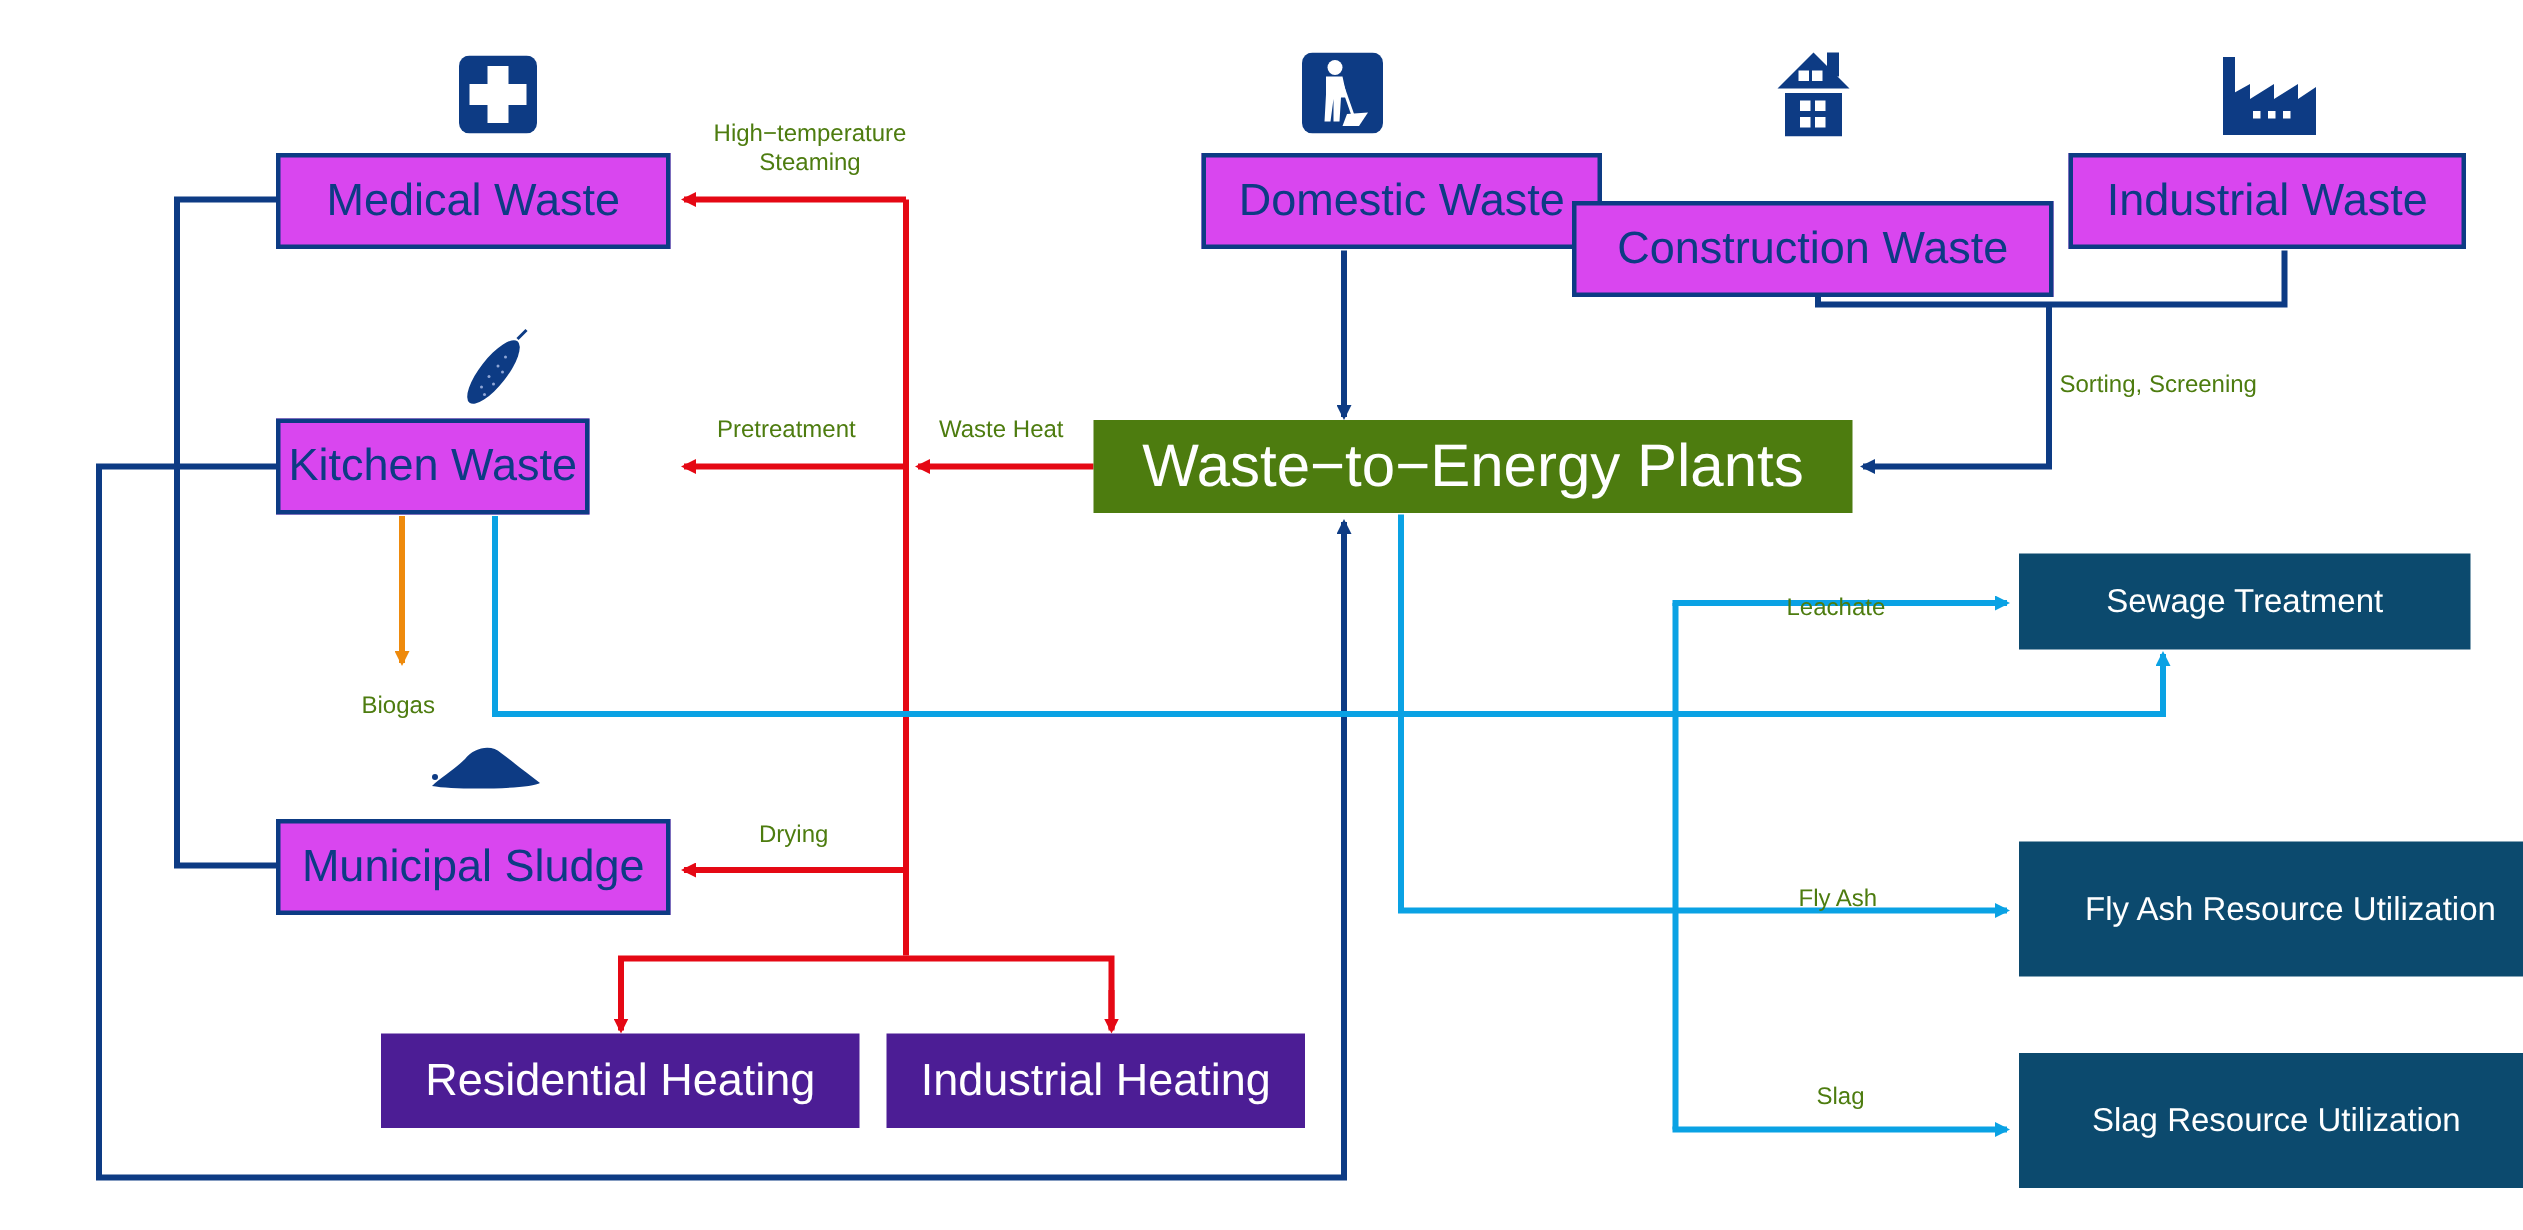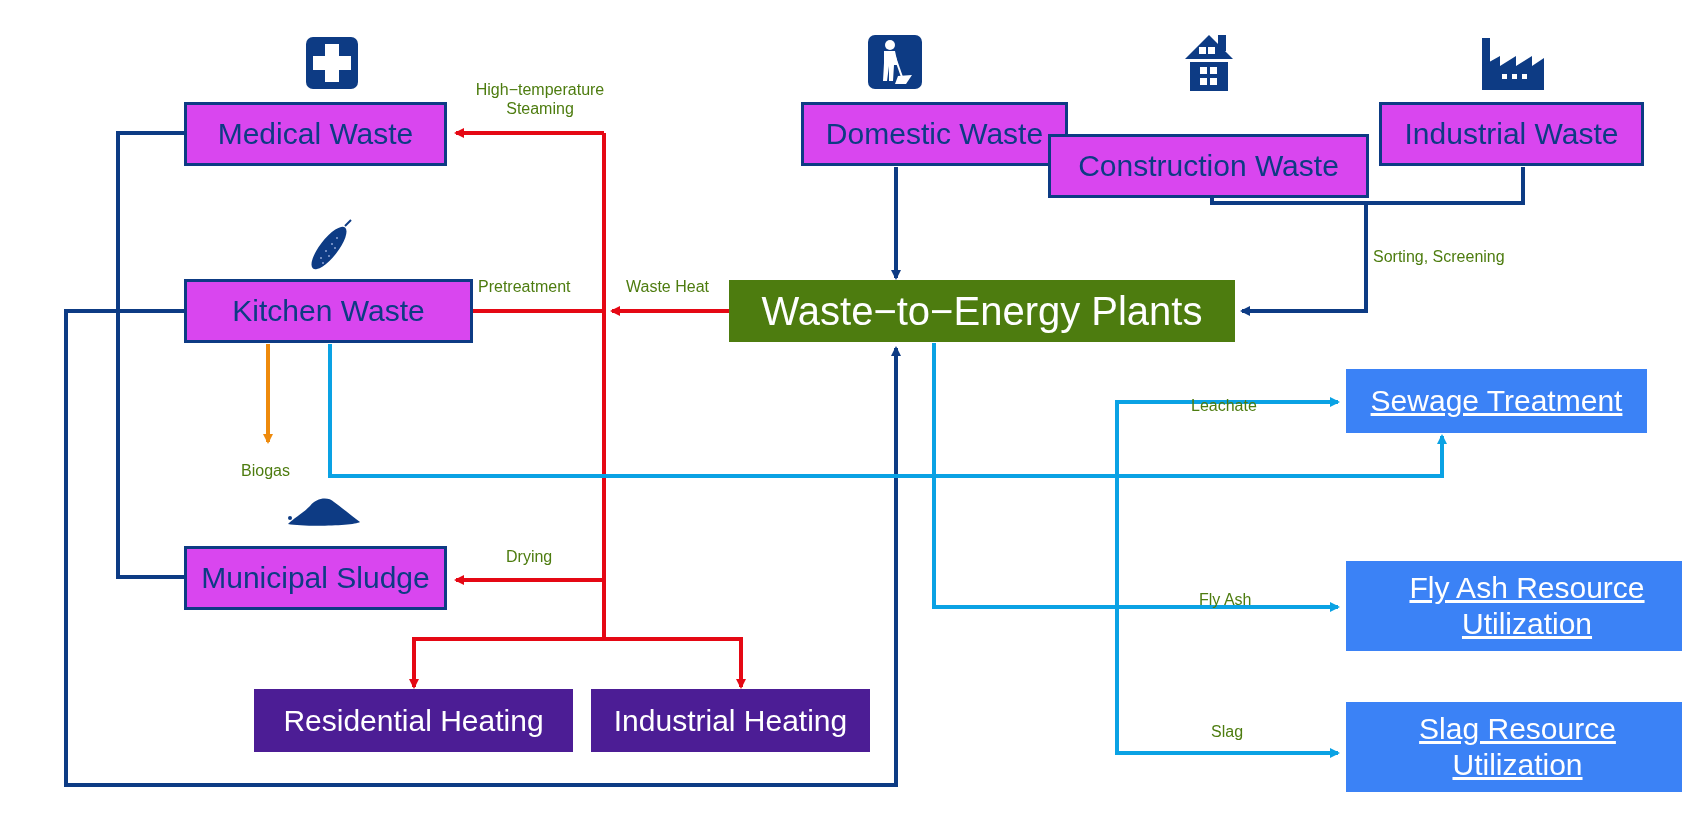--- a/index.html
+++ b/index.html
@@ -4,21 +4,21 @@
 <style>
   html, body { margin:0; padding:0; background:#ffffff; }
   body { width:1682px; height:820px; position:relative; overflow:hidden;
          font-family:"Liberation Sans", sans-serif; }
   #diagram { position:absolute; left:0; top:0; width:1682px; height:820px; }
   .node { position:absolute; box-sizing:border-box; display:flex; align-items:center;
           justify-content:center; text-align:center; line-height:1.2; }
   .src { border:3px solid #0d3b84; background:#d946ef; color:#0d3b84; font-size:30px; }
   .hub { background:#4d7c0f; color:#fff; font-size:40px; }
   .red { background:#4c1d95; color:#fff; font-size:30px; }
-  .blue { background:#3b82f6; color:#fff; font-size:30px;text-decoration:underline; }
+  .blue { background:#0c4a6e; color:#fff; font-size:22px; }
   .lbl { position:absolute; font-size:16px; color:#4d7c0f; white-space:nowrap; text-align:center; line-height:1.2; }
   .icon { position:absolute; }
 </style>
 </head>
 <body>
 
 <div id="diagram">
   <svg width="1682" height="820" style="position:absolute;left:0;top:0">
     <defs>
       <marker id="ah-red" markerWidth="10" markerHeight="10" refX="8" refY="5" orient="auto" markerUnits="userSpaceOnUse">
@@ -110,21 +110,21 @@
   </svg>
 
   <svg class="icon" style="left:284px;top:492px" width="80" height="36" viewBox="0 0 80 36">
     <path d="M4 32 C10 26 18 22 26 14 C32 6 44 4 50 10 C58 16 68 24 76 30 C70 34 20 35 4 32 Z" fill="#0d3b84"></path>
     <circle cx="6" cy="26" r="2" fill="#0d3b84"></circle>
   </svg>
 
   <div class="node src" style="left:184px;top:102px;width:263px;height:64px;">
     <span>Medical Waste</span>
   </div>
-  <div class="node src" style="left:184px;top:279px;width:289px;height:64px;">
+  <div class="node src" style="left:184px;top:279px;width:209px;height:64px;">
     <span>Kitchen Waste</span>
   </div>
   <div class="node src" style="left:184px;top:546px;width:263px;height:64px;">
     <span>Municipal Sludge</span>
   </div>
   <div class="node src" style="left:801px;top:102px;width:267px;height:64px;">
     <span>Domestic Waste</span>
   </div>
   <div class="node src" style="left:1048px;top:102px;width:321px;height:64px;margin-top:32px;">
     <span>Construction Waste</span>

